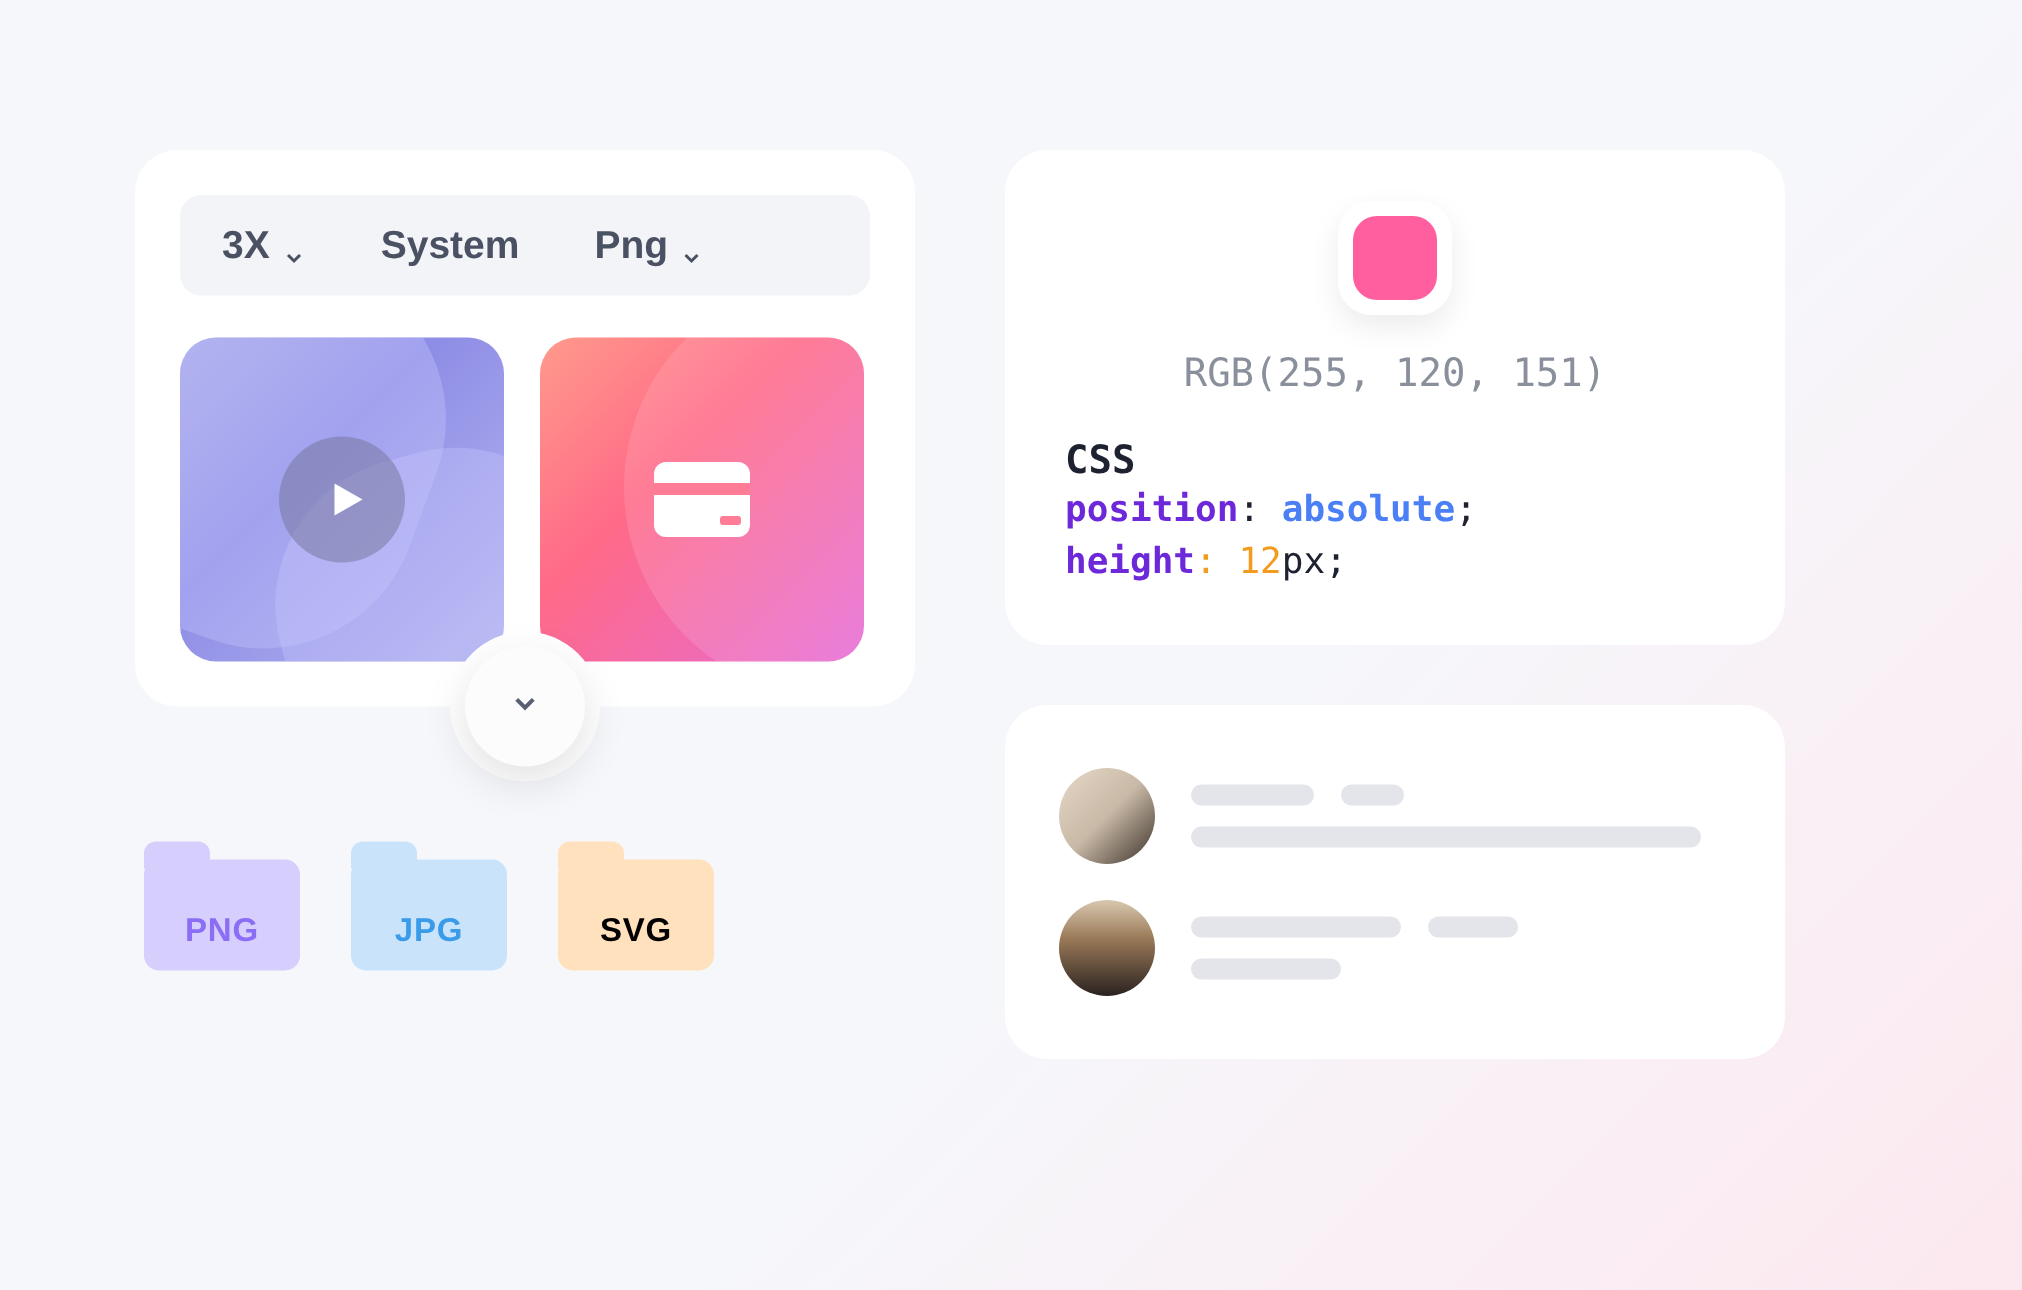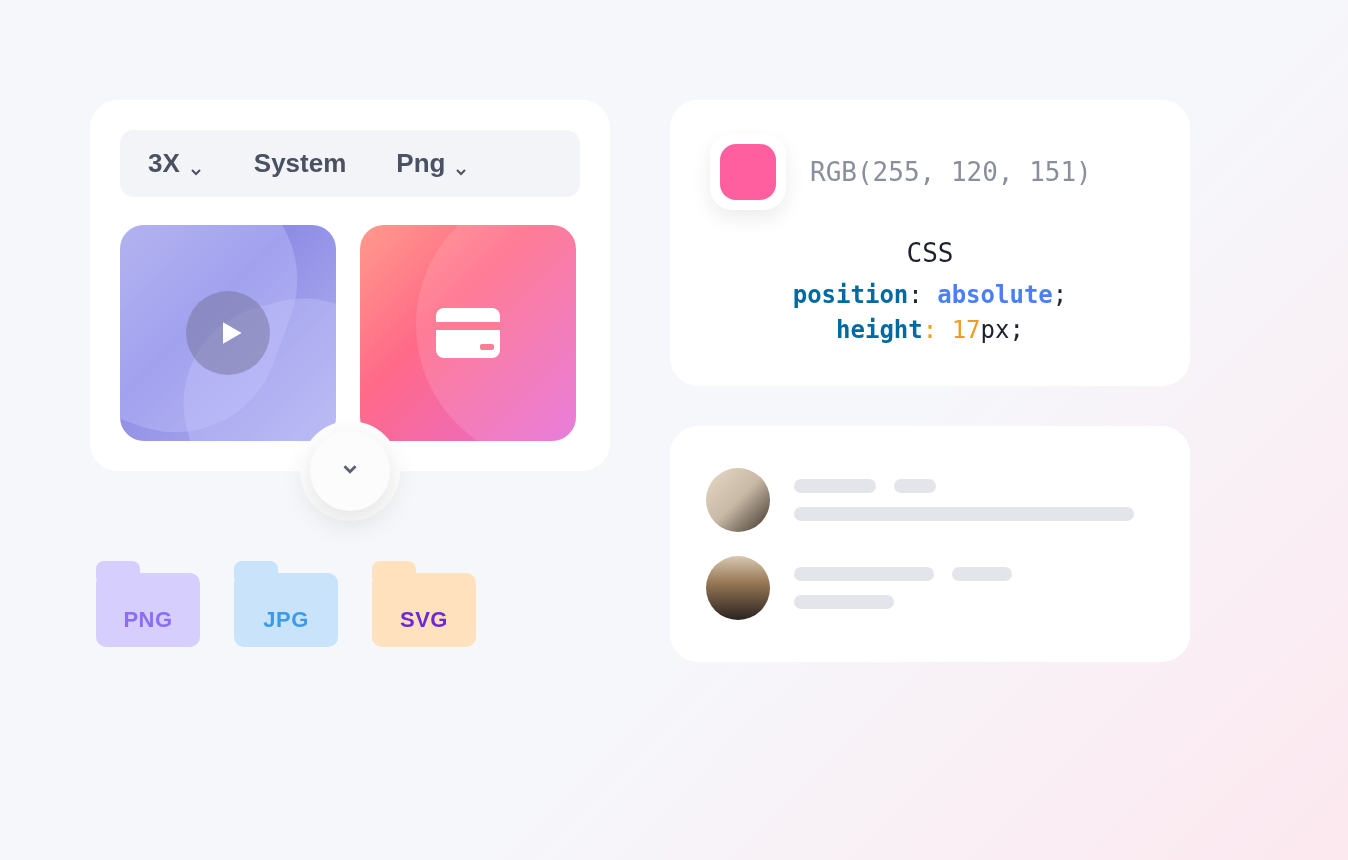--- a/index.html
+++ b/index.html
@@ -10,21 +10,20 @@
     height: 860px;
     border-radius: 32px;
     padding: 100px 90px;
     position: relative;
   }
 
   .layout {
     display: flex;
     gap: 60px;
     align-items: flex-start;
-    text-align: center;
   }
 
   .left-col { width: 520px; }
   .right-col { width: 520px; display: flex; flex-direction: column; gap: 40px; }
 
   
   .export-card {
     background: #fff;
     border-radius: 28px;
     padding: 30px;
@@ -169,36 +168,37 @@
     font-weight: 800;
     font-size: 22px;
     letter-spacing: 0.5px;
   }
 
   .folder.png .tab, .folder.png .body { background: #d6cefc; }
   .folder.png span { color: #8b6ef5; }
   .folder.jpg .tab, .folder.jpg .body { background: #c9e3fb; }
   .folder.jpg span { color: #3a9be8; }
   .folder.svg .tab, .folder.svg .body { background: #ffe2bd; }
-  .folder.svg span { color: #6d28d9; }
+  .folder.svg span { color: #000000; }
   .folder.pdf .tab, .folder.pdf .body { background: #dadde3; }
   .folder.pdf span { color: #8a8f9c; }
 
   
   .css-card {
     background: #fff;
     border-radius: 28px;
     padding: 34px 40px 38px;
   }
 
   .swatch-row {
     display: flex;
     align-items: center;
     gap: 24px;
     margin-bottom: 28px;
+    flex-direction: column;
   }
 
   .swatch-wrap {
     width: 76px; height: 76px;
     border-radius: 22px;
     background: #fff;
     box-shadow: 0 8px 20px rgba(0,0,0,0.08);
     display: flex;
     align-items: center;
     justify-content: center;
@@ -212,32 +212,31 @@
   .rgb-text {
     font-family: ui-monospace, 'SF Mono', Menlo, monospace;
     font-size: 26px;
     color: #8a8f9c;
     font-weight: 500;
   }
 
   .css-title {
     font-family: ui-monospace, 'SF Mono', Menlo, monospace;
     font-size: 26px;
-    font-weight: 400;
+    font-weight: 700;
     color: #1e2230;
-    margin-bottom: 10px;
   }
 
   .code {
     font-family: ui-monospace, 'SF Mono', Menlo, monospace;
     font-size: 24px;
     line-height: 1.45;
     color: #1e2230;
   }
-  .code .kw { color: #0369a1; font-weight: 600; }
+  .code .kw { color: #6d28d9; font-weight: 600; }
   .code .colon { color: #1e2230; }
   .code .colon-orange { color: #f39b1e; }
   .code .val-blue { color: #4b7ff5; font-weight: bold; }
   .code .val-orange { color: #f39b1e; }
   .code .semi { color: #1e2230; }
 
   
   .users-card {
     background: #fff;
     border-radius: 28px;
@@ -356,21 +355,21 @@
     <div class="css-card">
       <div class="swatch-row">
         <div class="swatch-wrap">
           <div class="swatch" style="background:#ff5f9e"></div>
         </div>
         <div class="rgb-text">RGB(255, 120, 151)</div>
       </div>
       <div class="css-title">CSS</div>
       <div class="code">
         <div><span class="kw">position</span><span class="colon">: </span><span class="val-blue">absolute</span><span class="semi">;</span></div>
-        <div><span class="kw">height</span><span class="colon-orange">: </span><span class="val-orange">17</span><span>px</span><span class="semi">;</span></div>
+        <div><span class="kw">height</span><span class="colon-orange">: </span><span class="val-orange">12</span><span>px</span><span class="semi">;</span></div>
       </div>
     </div>
 
     <div class="users-card">
       <div class="user-row">
         <div class="avatar a1"></div>
         <div class="bars">
           <div class="bar-row-1">
               <div class="pill w1"></div>
               <div class="pill w2"></div>

